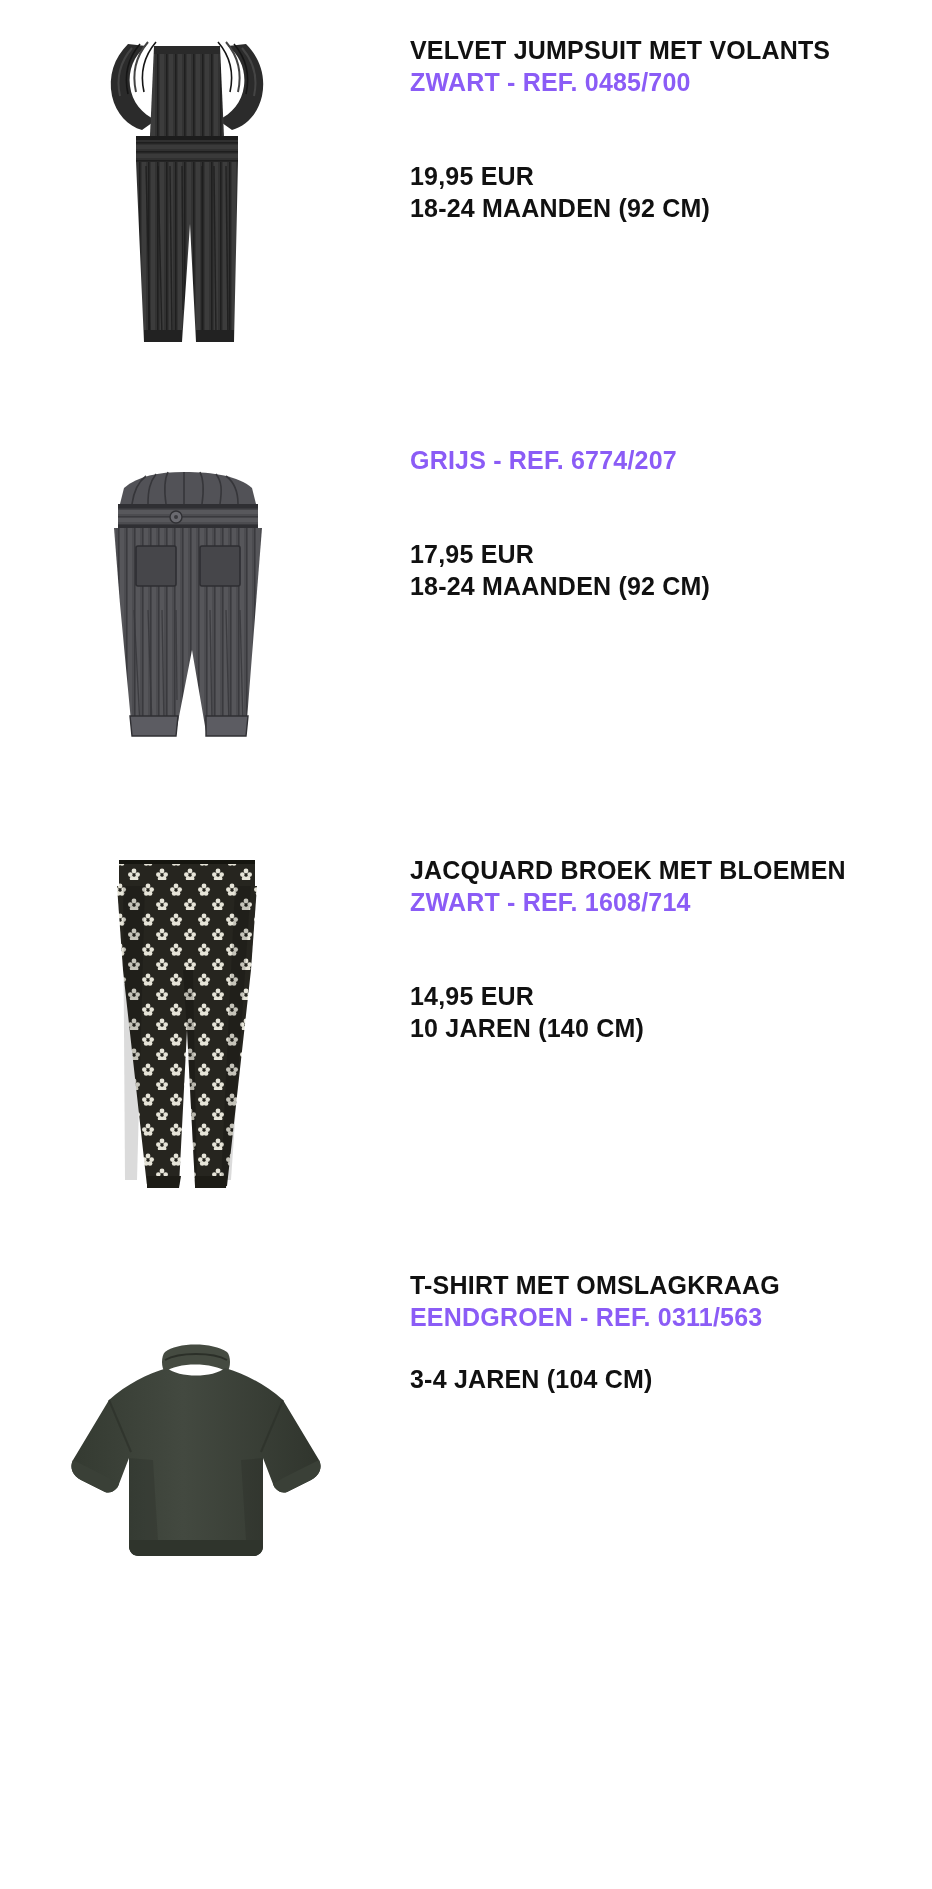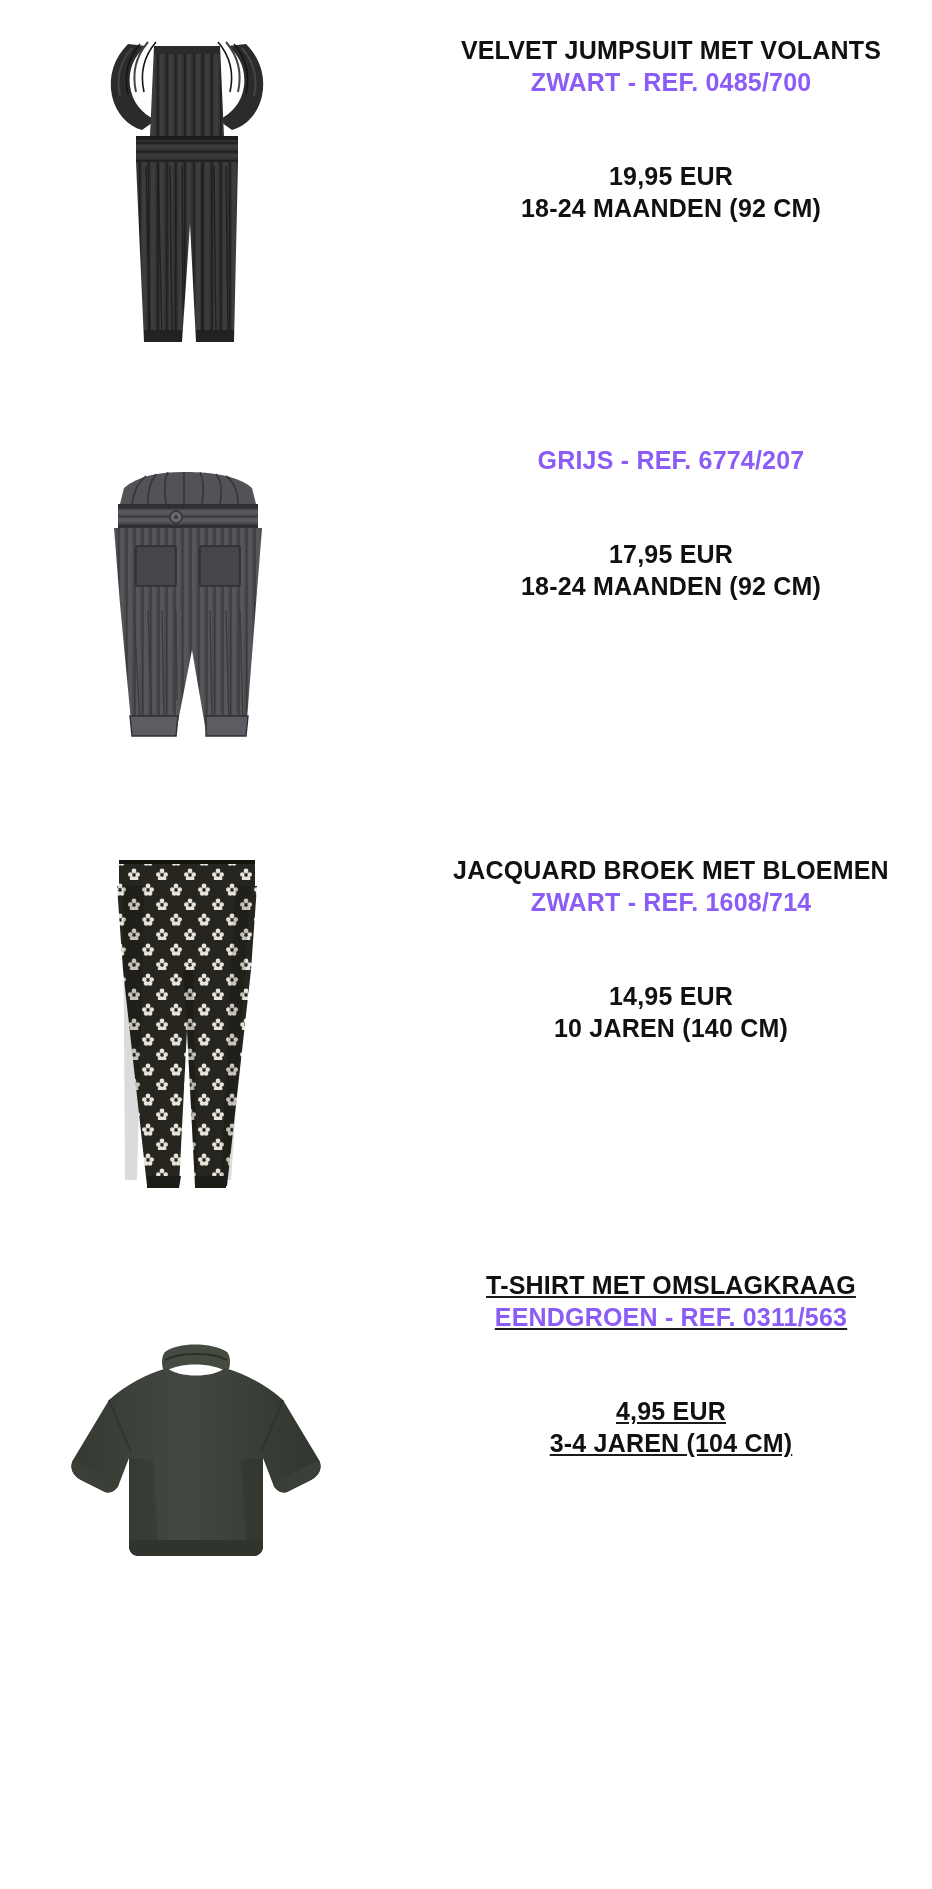--- a/index.html
+++ b/index.html
@@ -18,21 +18,20 @@
     width: 932px;
     height: 1889px;
     position: relative;
     background: #ffffff;
   }
   .product-row {
     display: flex;
     align-items: flex-start;
     width: 932px;
     box-sizing: border-box;
-    text-align: center;
   }
   .product-image-col {
     width: 400px;
     flex: 0 0 400px;
     display: flex;
     align-items: flex-start;
     justify-content: center;
     position: relative;
   }
   .product-info-col {
@@ -72,21 +71,21 @@
     font-weight: bold;
     letter-spacing: 0.2px;
     line-height: 1.28;
     color: #111111;
   }
 
   
   #row-0 { position: absolute; left: 0; top: 10px; height: 390px; }
   #row-1 { position: absolute; left: 0; top: 420px; height: 390px; }
   #row-2 { position: absolute; left: 0; top: 830px; height: 400px; }
-  #row-3 { position: absolute; left: 0; top: 1245px; height: 400px; text-decoration: underline; }
+  #row-3 { position: absolute; left: 0; top: 1245px; height: 400px; }
 
   
   .illus {
     position: relative;
   }
   .illus svg { display: block; }
 </style>
 </head>
 <body>
 
@@ -318,18 +317,17 @@
           <path d="M264 120 C268 128 264 136 256 140 L232 152 C226 154 220 150 218 144 L228 138 L252 126 Z" fill="#3a4037"></path>
 
           <path d="M74 200 L208 200 L208 206 C208 212 204 216 198 216 L84 216 C78 216 74 212 74 206 Z" fill="#2f342c"></path>
         </svg>
       </div>
     </div>
     <div class="product-info-col">
       <div class="product-title">T-SHIRT MET OMSLAGKRAAG</div>
       <div class="product-subtitle">EENDGROEN - REF. 0311/563</div>
       <div class="product-spacer"></div>
-      <div class="product-price">4,95 EUR</div>
       <div class="product-size">3-4 JAREN (104 CM)</div>
     </div>
   </div>
 
 </div>
 
 </body></html>

